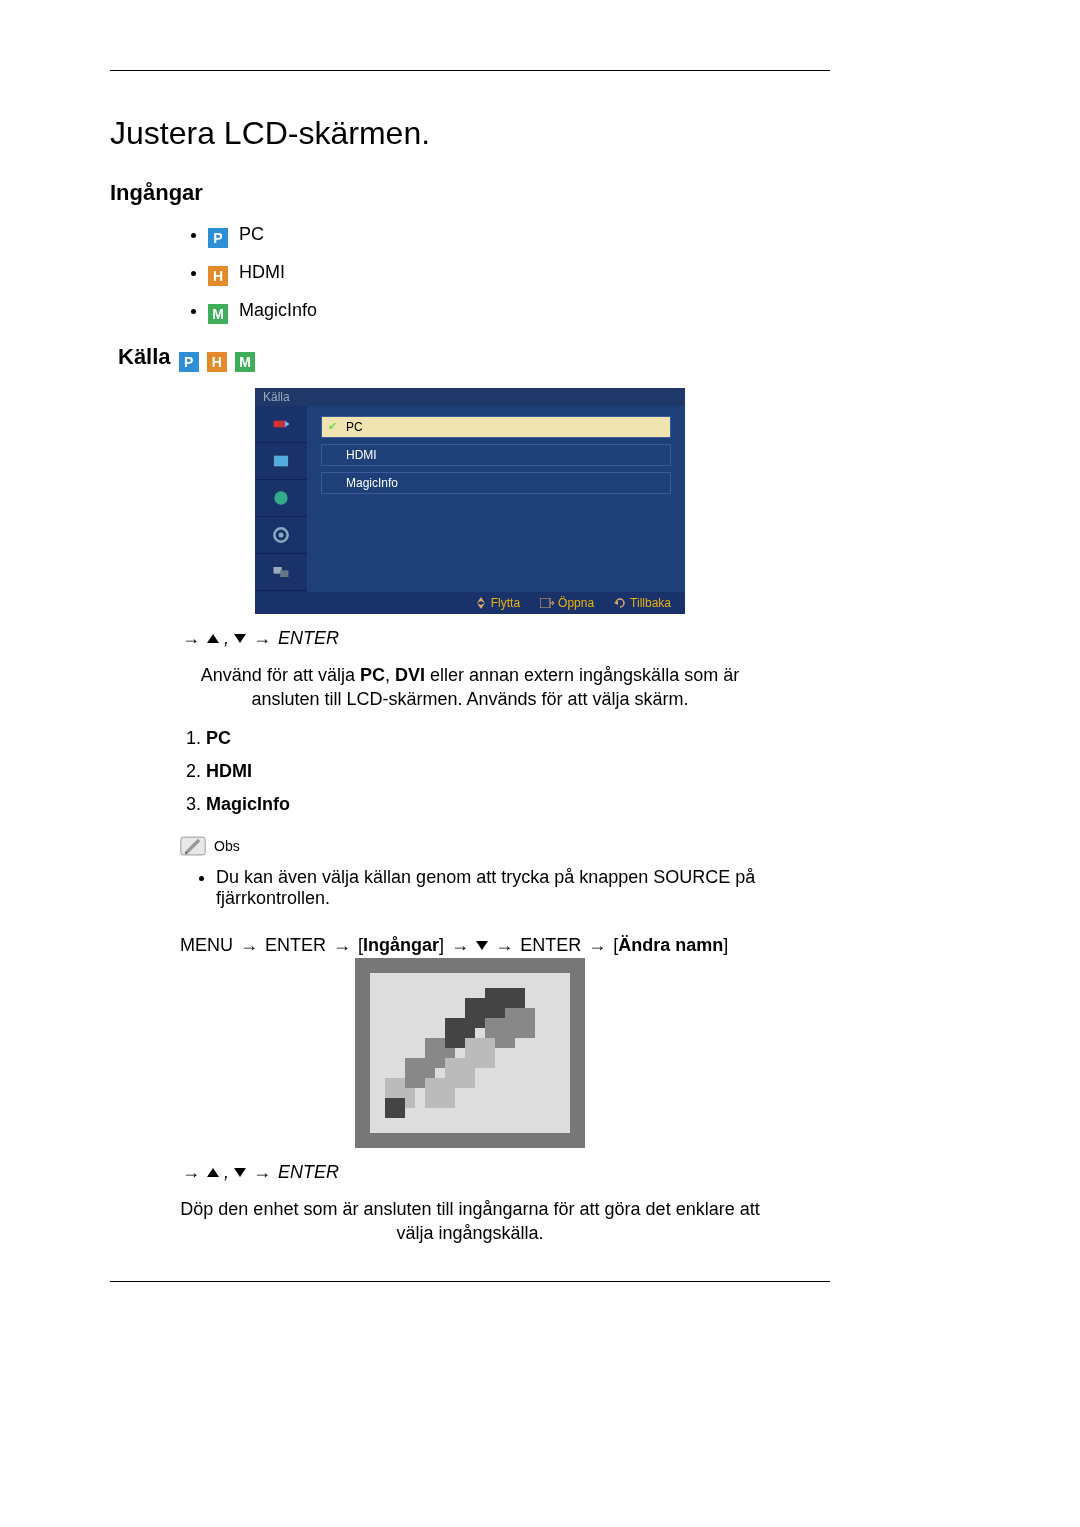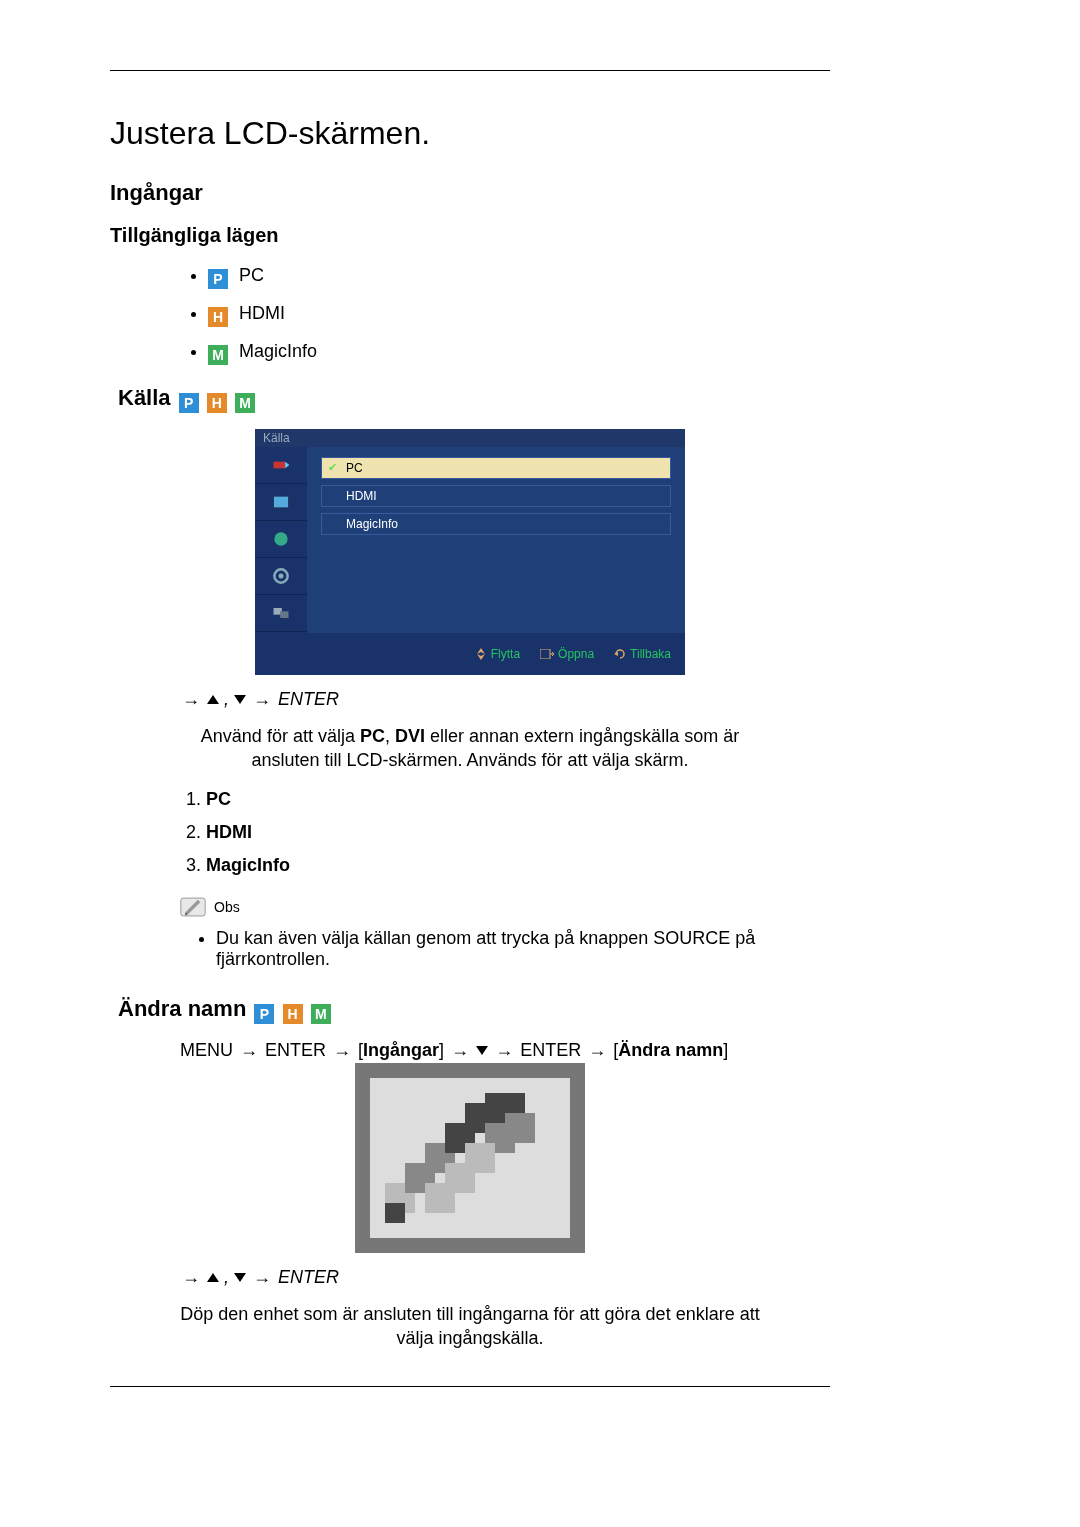--- a/index.html
+++ b/index.html
@@ -133,26 +133,26 @@
     position: absolute; left: 6px; top: 3px;
     color: #6d5;
     font-size: 11px;
   }
   .osd-row.selected {
     background: #efe4b0;
     color: #000;
   }
   .osd-foot {
     background: #1a326a;
-    color: #22c55e;
+    color: #eab308;
     font-size: 12px;
     display: flex;
     justify-content: flex-end;
     gap: 20px;
-    padding: 14px 14px;
+    padding: 4px 14px;
   }
   .osd-foot span { display:inline-flex; align-items:center; gap:4px; }
 
   .nav-hint {
     font-size: 18px;
     margin: 14px 0 14px 70px;
     font-style: italic;
   }
   .body-text {
     font-size: 18px;
@@ -217,21 +217,20 @@
 <body>
 
 <div class="page">
 
   <hr class="rule top">
 
   <h1 class="title">Justera LCD-skärmen.</h1>
 
   <h2 class="section">Ingångar</h2>
 
-  <h3 class="subsection indent-1">Tillgängliga lägen</h3>
 
   <ul class="bullet-list">
     <li>
       <span class="ico p">P</span>
       <span>PC</span>
     </li>
     <li>
       <span class="ico h">H</span>
       <span>HDMI</span>
     </li>
@@ -348,26 +347,20 @@
       <path d="M7 22 L22 7 L25 10 L10 25 Z" fill="#999"></path>
       <path d="M7 22 L10 25 L6 26 Z" fill="#555"></path>
     </svg>
     <span>Obs</span>
   </div>
 
   <ul class="note-bullets">
     <li>Du kan även välja källan genom att trycka på knappen SOURCE på fjärrkontrollen.</li>
   </ul>
 
-  <div class="andra-line">
-    <span>Ändra namn</span>
-    <span class="ico p">P</span>
-    <span class="ico h">H</span>
-    <span class="ico m">M</span>
-  </div>
 
   <div class="path">
     <span>MENU</span>
     <span class="arrow">→</span>
     <span>ENTER</span>
     <span class="arrow">→</span>
     [<span class="bold">Ingångar</span>]
     <span class="arrow">→</span>
     <span class="tri-down"></span>
     <span class="arrow">→</span>

